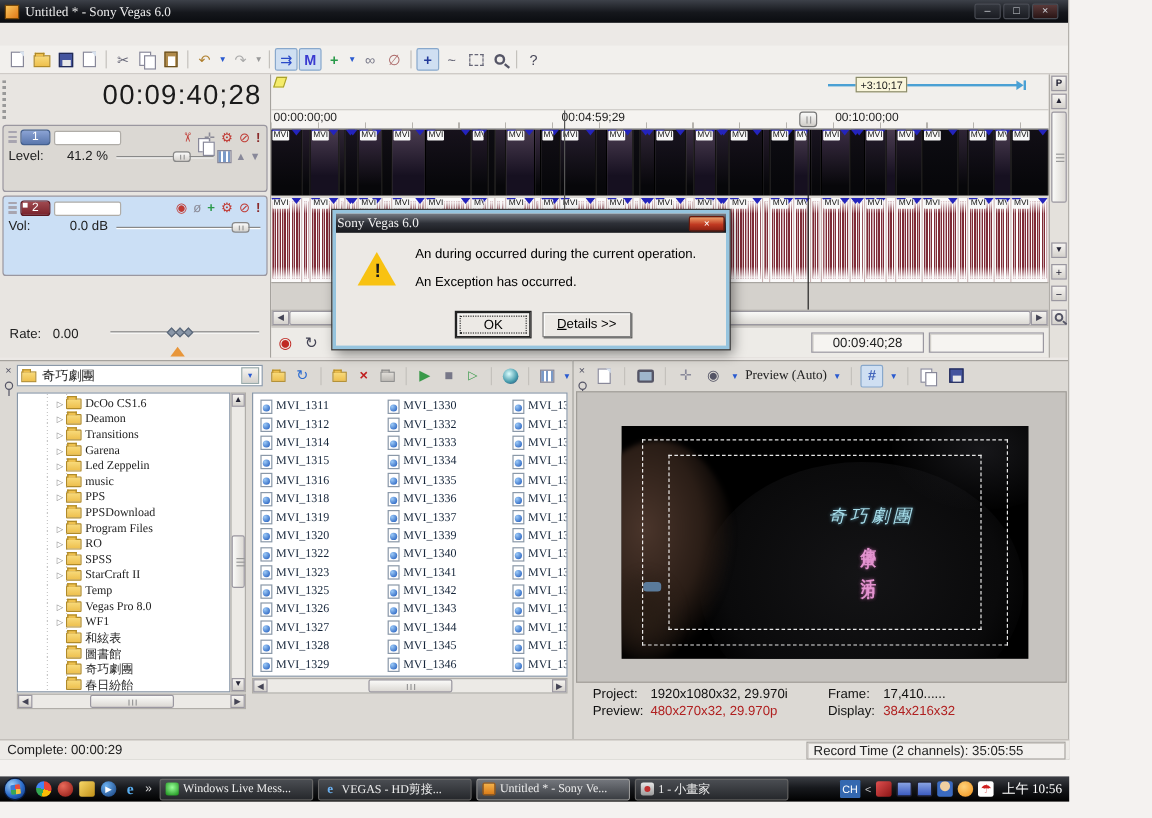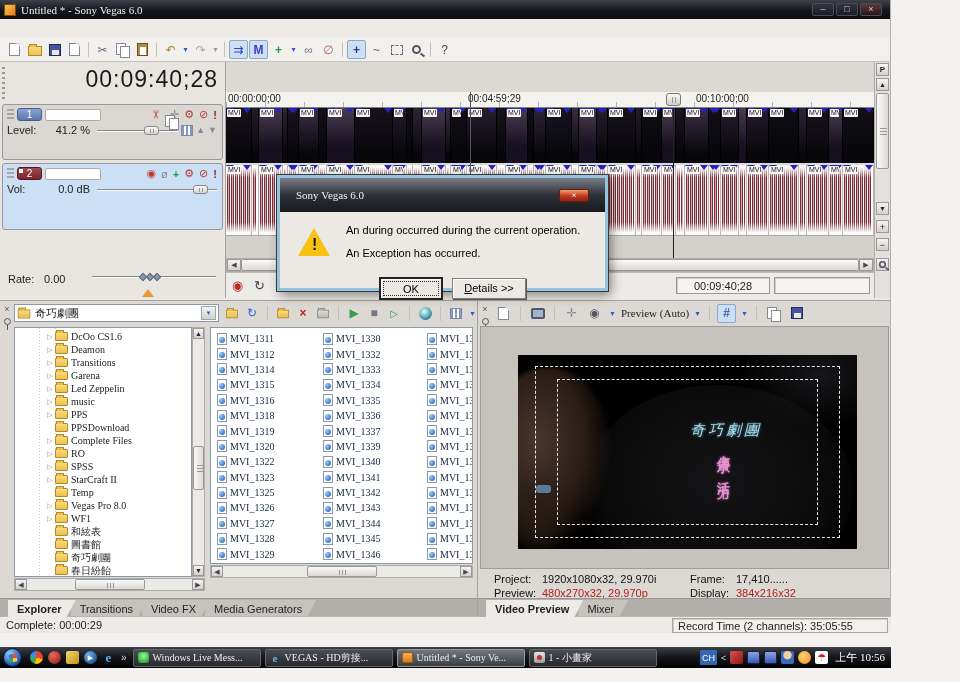--- a/index.html
+++ b/index.html
@@ -116,22 +116,22 @@
     font-size:11px;display:flex;align-items:center;justify-content:center;color:#222;}
   #vsc{position:absolute;left:874px;top:62px;width:16px;height:236px;background:#e4e1dc;border-left:1px solid #b0ada8;}
   .vbtn{position:absolute;left:1px;width:13px;height:13px;background:linear-gradient(#f6f4f1,#d4d1cc);border:1px solid #9a97a0;
     font-size:7px;color:#223;display:flex;align-items:center;justify-content:center;}
   .vthumb{position:absolute;left:1px;top:31px;width:13px;height:76px;background:linear-gradient(90deg,#fafaf8,#dcd9d4);border:1px solid #9a97a0;border-radius:2px;}
   .vthumb::after{content:'';position:absolute;left:3px;top:50%;width:7px;height:1px;background:#999;box-shadow:0 -3px 0 #999,0 3px 0 #999;}
 
   
   #dlg{position:absolute;left:277px;top:175px;width:331px;height:116px;z-index:50;background:#ece9e5;
     border:3px solid #96c4de;outline:1px solid #3a3a3a;box-shadow:3px 4px 10px rgba(0,0,0,.45);}
-  .dtitle{height:34px;background:linear-gradient(#787c84,#2e3138 50%,#17191d);color:#f2f2f2;
-    font:11px "Liberation Serif",serif;display:flex;align-items:center;padding:0 16px;}
+  .dtitle{height:16px;background:linear-gradient(#787c84,#2e3138 50%,#17191d);color:#f2f2f2;
+    font:11px "Liberation Serif",serif;display:flex;align-items:center;padding:0 1px;}
   .dclose{margin-left:auto;width:30px;height:13px;background:linear-gradient(#efa06a,#c13a22 55%,#8f2112);
     border:1px solid #6a1a0c;border-radius:2px;color:#fff;font-size:9px;font-weight:bold;display:flex;align-items:center;justify-content:center;}
   .dbody{position:relative;height:92px;font-size:11px;color:#000;}
   .warn{position:absolute;left:18px;top:16px;width:0;height:0;border-left:16px solid transparent;border-right:16px solid transparent;border-bottom:28px solid #f8c212;}
   .warn i{position:absolute;left:-2px;top:8px;font:bold 16px "Liberation Sans",sans-serif;font-style:normal;color:#1a1a1a;}
   .dl{position:absolute;left:66px;}
   .dbtn{position:absolute;top:66px;height:21px;background:#ece9e5;border:1px solid #808080;
     box-shadow:inset 1px 1px 0 #fff,1px 1px 0 #555;font-size:11px;display:flex;align-items:center;justify-content:center;}
   #okbtn{left:100px;width:62px;border:1px solid #222;box-shadow:0 0 0 1px #222,inset 1px 1px 0 #fff;outline:1px dotted #333;outline-offset:-4px;}
   #detbtn{left:172px;width:74px;display:block;text-align:center;line-height:19px;}
@@ -352,20 +352,25 @@
         <span style="position:absolute;left:44px;top:5px">0.00</span>
         <span class="slider" style="position:absolute;left:92px;top:4px;width:124px"></span>
         <span class="rdiam" style="left:140px"></span>
         <span class="rdiam" style="left:147px"></span>
         <span class="rdiam" style="left:154px"></span>
         <span class="rtri"></span>
       </div>
     </div>
 
     <div id="tl">
+      <div class="mstrip">
+        <span class="ymark"></span>
+        <span class="mline"></span>
+        <span class="mtip">+3:10;17</span>
+      </div>
       <div id="ruler">
           <span class="rlab" style="left: 2px;">00:00:00;00</span>
           <span class="rlab" style="left: 242px;">00:04:59;29</span>
           <span class="rlab" style="left: 470px;">00:10:00;00</span>
         </div>
       <div id="vtrack">
           <div class="vclip" style="width: 26px; background: linear-gradient(rgb(23, 18, 28), rgb(7, 7, 10) 85%);">
             <span class="tri l"></span>
             <span class="tri r"></span>
             <span class="tag">MVI</span>
@@ -801,21 +806,21 @@
             <span class="tlabel">PPS</span>
           </div>
           <div class="trow">
             <span class="texp"></span>
             <span class="tfold"></span>
             <span class="tlabel">PPSDownload</span>
           </div>
           <div class="trow">
             <span class="texp">▷</span>
             <span class="tfold"></span>
-            <span class="tlabel">Complete Files</span>
+            <span class="tlabel">Program Files</span>
           </div>
           <div class="trow">
             <span class="texp">▷</span>
             <span class="tfold"></span>
             <span class="tlabel">RO</span>
           </div>
           <div class="trow">
             <span class="texp">▷</span>
             <span class="tfold"></span>
             <span class="tlabel">SPSS</span>
@@ -1061,26 +1066,20 @@
             </div>
           </div>
         </div>
       <div id="filehs">
         <span class="sbtn" style="width:12px">◀</span>
         <span class="hsmid">
             <span class="hsth"></span>
           </span>
         <span class="sbtn" style="width:12px">▶</span>
       </div>
-      <div class="tabbar" id="etabs">
-          <div class="tab active">Explorer</div>
-          <div class="tab">Transitions</div>
-          <div class="tab">Video FX</div>
-          <div class="tab">Media Generators</div>
-        </div>
     </div>
 
     <div id="pvw">
       <div class="estrip">
         <span>×</span>
         <span class="pinico"></span>
       </div>
       <div class="ptools">
         <span class="tb">
             <span class="i-page"></span>
@@ -1120,24 +1119,20 @@
         </div>
       </div>
       <span class="pst" style="left:16px;top:272px">Project:</span>
       <span class="pst" style="left:64px;top:272px">1920x1080x32, 29.970i</span>
       <span class="pst" style="left:16px;top:286px">Preview:</span>
       <span class="pst redtxt" style="left:64px;top:286px">480x270x32, 29.970p</span>
       <span class="pst" style="left:212px;top:272px">Frame:</span>
       <span class="pst" style="left:258px;top:272px">17,410......</span>
       <span class="pst" style="left:212px;top:286px">Display:</span>
       <span class="pst redtxt" style="left:258px;top:286px">384x216x32</span>
-      <div class="tabbar" id="ptabs">
-          <div class="tab active">Video Preview</div>
-          <div class="tab">Mixer</div>
-        </div>
     </div>
 
     <div id="sbar">
       <span>Complete: 00:00:29</span>
       <span id="recbox">Record Time (2 channels): 35:05:55</span>
     </div>
 
   </div>
 
   <div id="dlg">

